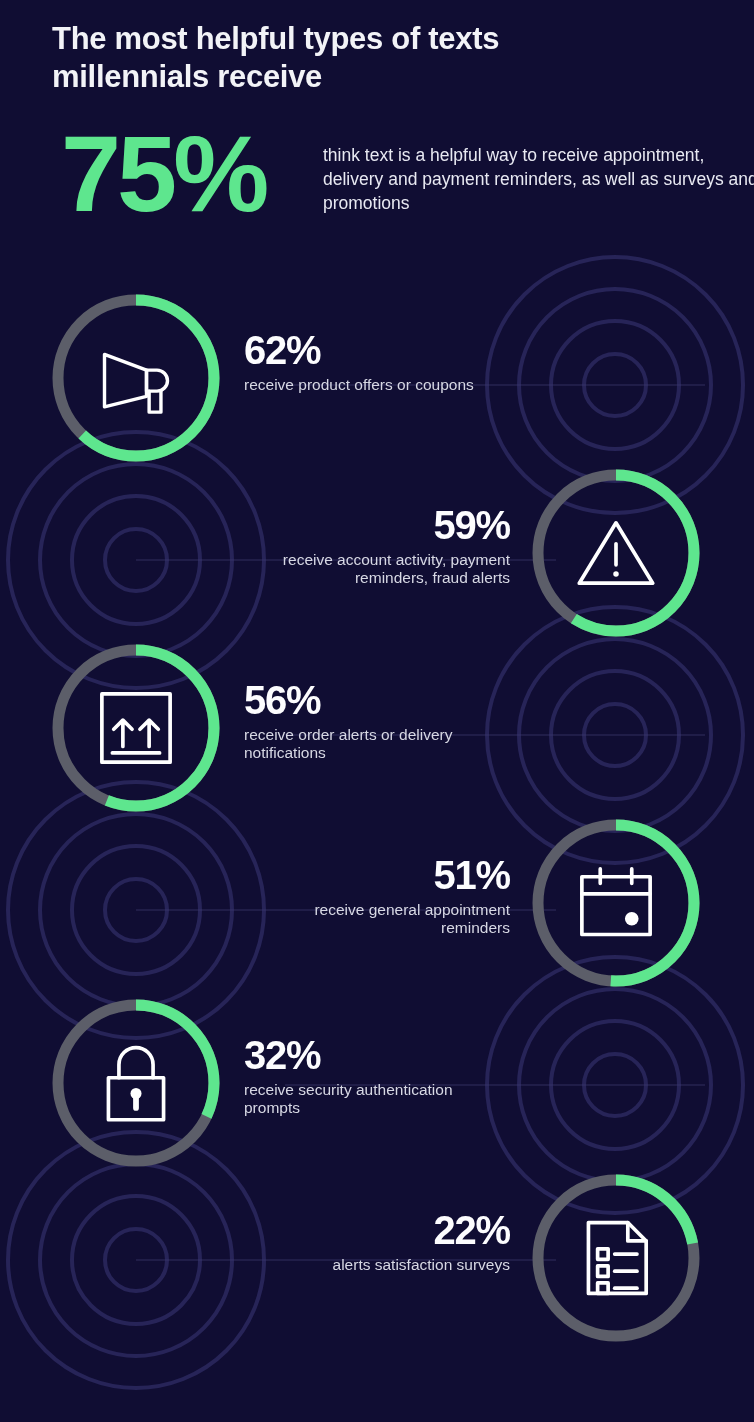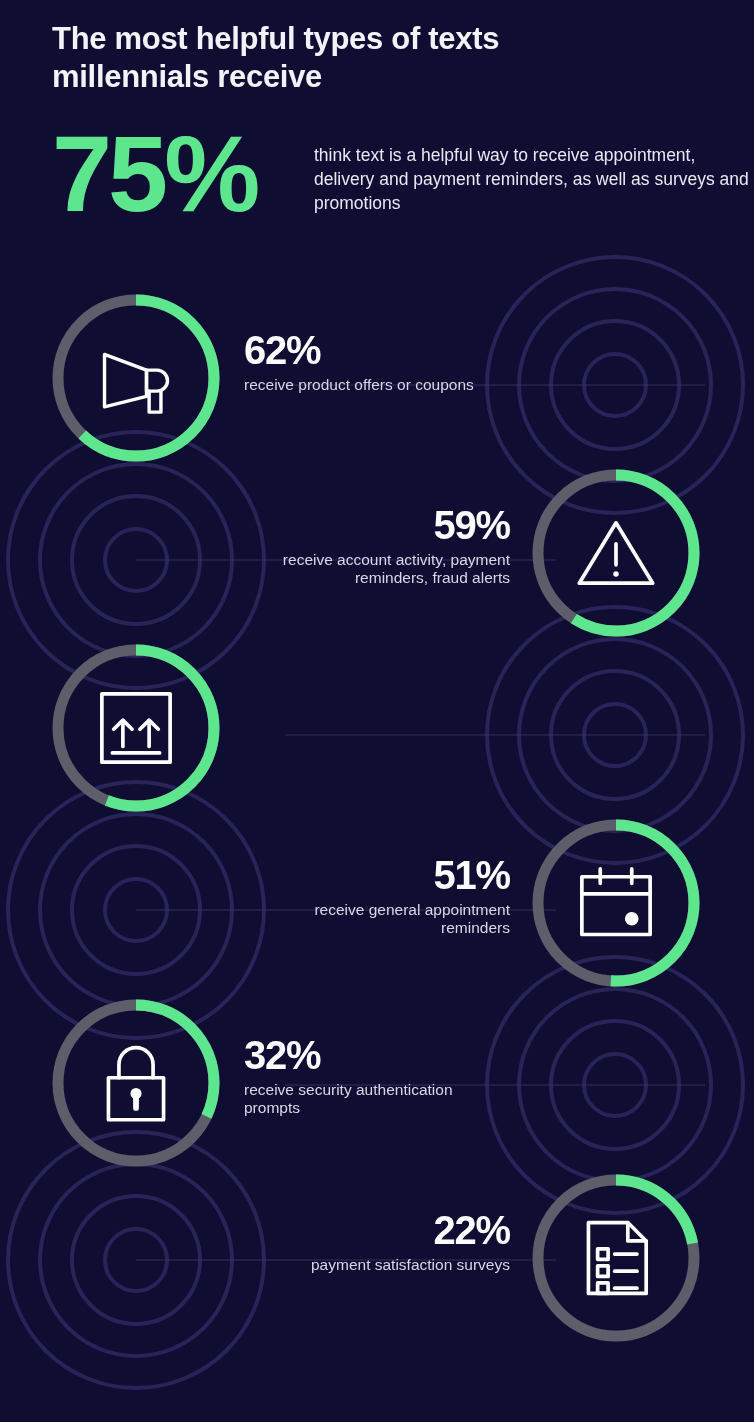--- a/index.html
+++ b/index.html
@@ -28,21 +28,21 @@
     transform:translateY(-50%);
     border:0; border-radius:0;
   }
 
   
   .header{ position:absolute; left:52px; top:20px; width:660px; }
   .title{
     color:#F2F3F7; font-size:31px; line-height:1.22;
     font-weight:700; letter-spacing:-.3px; max-width:560px;
   }
-  .hero{ position:absolute; left:52px; top:128px; width:680px; height:120px; }
+  .hero{ position:absolute; left:61px; top:128px; width:680px; height:120px; }
   .hero-num{
     position:absolute; left:0; top:-8px;
     color:#5EE68E; font-size:108px; font-weight:700;
     letter-spacing:-4px; line-height:1;
   }
   .hero-text{
     position:absolute; left:262px; top:16px; width:440px;
     color:#E8E9F2; font-size:17.5px; line-height:1.37; font-weight:400;
   }
 
@@ -174,20 +174,24 @@
           <circle cx="88" cy="88" r="78" fill="none" stroke="#5EE68E" stroke-width="11" stroke-dasharray="274.45 215.64" transform="rotate(-90 88 88)"></circle>
         </svg>
         <div class="ring-icon">
           <svg viewBox="0 0 64 64" fill="none" stroke="#FFFFFF" stroke-width="2.8" stroke-linejoin="round" stroke-linecap="round">
             <rect x="6" y="6" width="52" height="52"></rect>
             <path d="M22 46 L22 26 M22 26 L15 33 M22 26 L29 33"></path>
             <path d="M42 46 L42 26 M42 26 L35 33 M42 26 L49 33"></path>
             <path d="M14 51 L50 51"></path>
           </svg>
         </div>
+      </div>
+      <div class="stat-text">
+        <div class="stat-pct">56%</div>
+        <div class="stat-desc">receive order alerts or delivery notifications</div>
       </div>
     </div>
     <div class="stat right" style="top: 815px;">
       <div class="ring-wrap">
         <svg viewBox="0 0 176 176">
           <circle cx="88" cy="88" r="78" fill="none" stroke="#5C5E69" stroke-width="11"></circle>
           <circle cx="88" cy="88" r="78" fill="none" stroke="#5EE68E" stroke-width="11" stroke-dasharray="249.95 240.14" transform="rotate(-90 88 88)"></circle>
         </svg>
         <div class="ring-icon">
           <svg viewBox="0 0 64 64" fill="none" stroke="#FFFFFF" stroke-width="2.8" stroke-linejoin="round" stroke-linecap="round">
@@ -237,16 +241,16 @@
             <path d="M31 29 L48 29"></path>
             <rect x="18" y="38" width="8" height="8"></rect>
             <path d="M31 42 L48 42"></path>
             <rect x="18" y="51" width="8" height="8"></rect>
             <path d="M31 55 L48 55"></path>
           </svg>
         </div>
       </div>
       <div class="stat-text">
         <div class="stat-pct">22%</div>
-        <div class="stat-desc">payment satisfaction surveys</div>
+        <div class="stat-desc">alerts satisfaction surveys</div>
       </div>
     </div>
   </div>
 
 </body></html>

